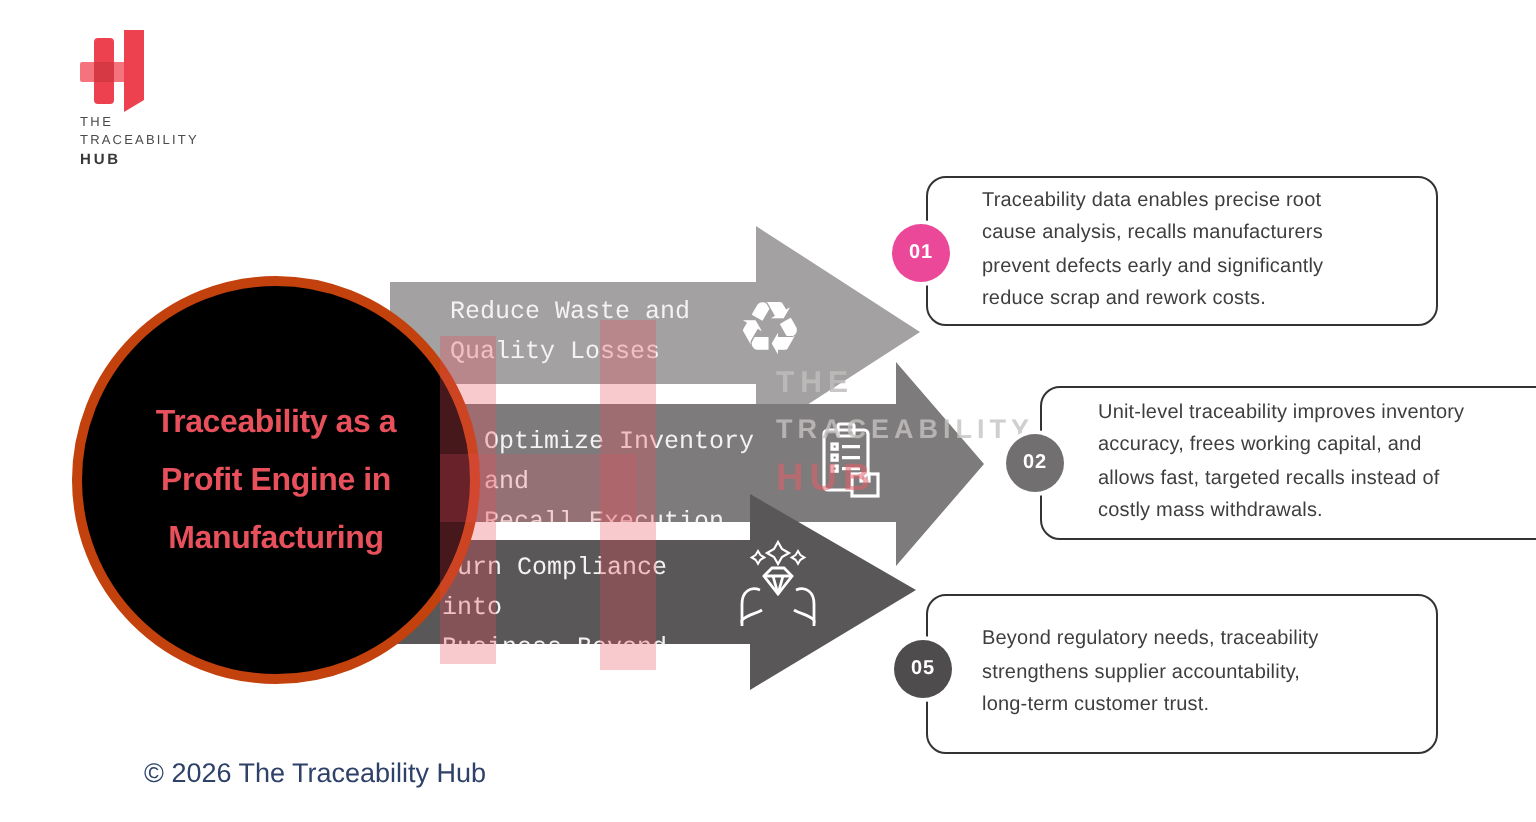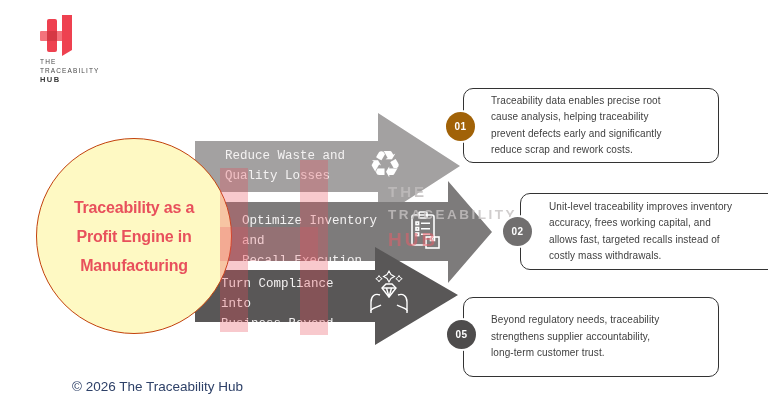--- a/index.html
+++ b/index.html
@@ -34,21 +34,21 @@
   .wm-left{left:220px;top:168px;width:28px;height:164px;}
   .wm-right{left:300px;top:160px;width:28px;height:175px;}
   .wm-cross{left:220px;top:227px;width:98px;height:34px;background:rgba(231,76,89,0.22);}
   .wm-text{position:absolute;left:388px;top:183px;z-index:3;pointer-events:none;font-weight:bold;}
   .wm-text .w1{font-size:15px;letter-spacing:3px;color:rgba(192,188,188,0.85);}
   .wm-text .w2{font-size:13.5px;letter-spacing:2.5px;color:rgba(198,194,194,0.80);margin-top:7px;}
   .wm-text .w3{font-size:19px;letter-spacing:3px;color:rgba(229,95,105,0.55);margin-top:7px;}
   
   .title-circle{
     position:absolute;left:36px;top:138px;width:194px;height:194px;border-radius:50%;
-    background:#fef9c3;border:1px solid #c2410c;z-index:2;
+    background:#000000;border:5px solid #c2410c;z-index:2;
     display:flex;align-items:center;justify-content:center;text-align:center;
   }
   .title-circle .title{font-size:16px;font-weight:bold;line-height:29px;letter-spacing:-0.2px;}
   
   .info-box{position:absolute;background:#ffffff;border:1.3px solid #333333;border-radius:10px;
     z-index:4;display:flex;flex-direction:column;justify-content:center;}
   .box1{left:463px;top:88px;width:227px;height:73px;padding-left:27px;}
   .box2{left:520px;top:193px;width:232px;height:75px;padding-left:28px;}
   .box3{left:463px;top:297px;width:227px;height:78px;padding-left:27px;}
   .box-line{font-size:10px;line-height:16.4px;color:#3e3e3e;letter-spacing:0.1px;white-space:nowrap;}
@@ -137,25 +137,25 @@
   <div class="title-circle">
     <div class="title" style="color: rgb(232, 80, 92);">
       <div>Traceability as a</div>
       <div>Profit Engine in</div>
       <div>Manufacturing</div>
     </div>
   </div>
 
   <div class="info-box box1">
     <div class="box-line">Traceability data enables precise root</div>
-    <div class="box-line">cause analysis, helping traceability</div>
+    <div class="box-line">cause analysis, recalls manufacturers</div>
     <div class="box-line">prevent defects early and significantly</div>
     <div class="box-line">reduce scrap and rework costs.</div>
   </div>
-  <div class="badge badge1" style="background-color: #a16207;">01</div>
+  <div class="badge badge1" style="background-color: #ec4899;">01</div>
 
   <div class="info-box box2">
     <div class="box-line">Unit-level traceability improves inventory</div>
     <div class="box-line">accuracy, frees working capital, and</div>
     <div class="box-line">allows fast, targeted recalls instead of</div>
     <div class="box-line">costly mass withdrawals.</div>
   </div>
   <div class="badge badge2" style="background-color: rgb(113, 111, 111);">02</div>
 
   <div class="info-box box3">

